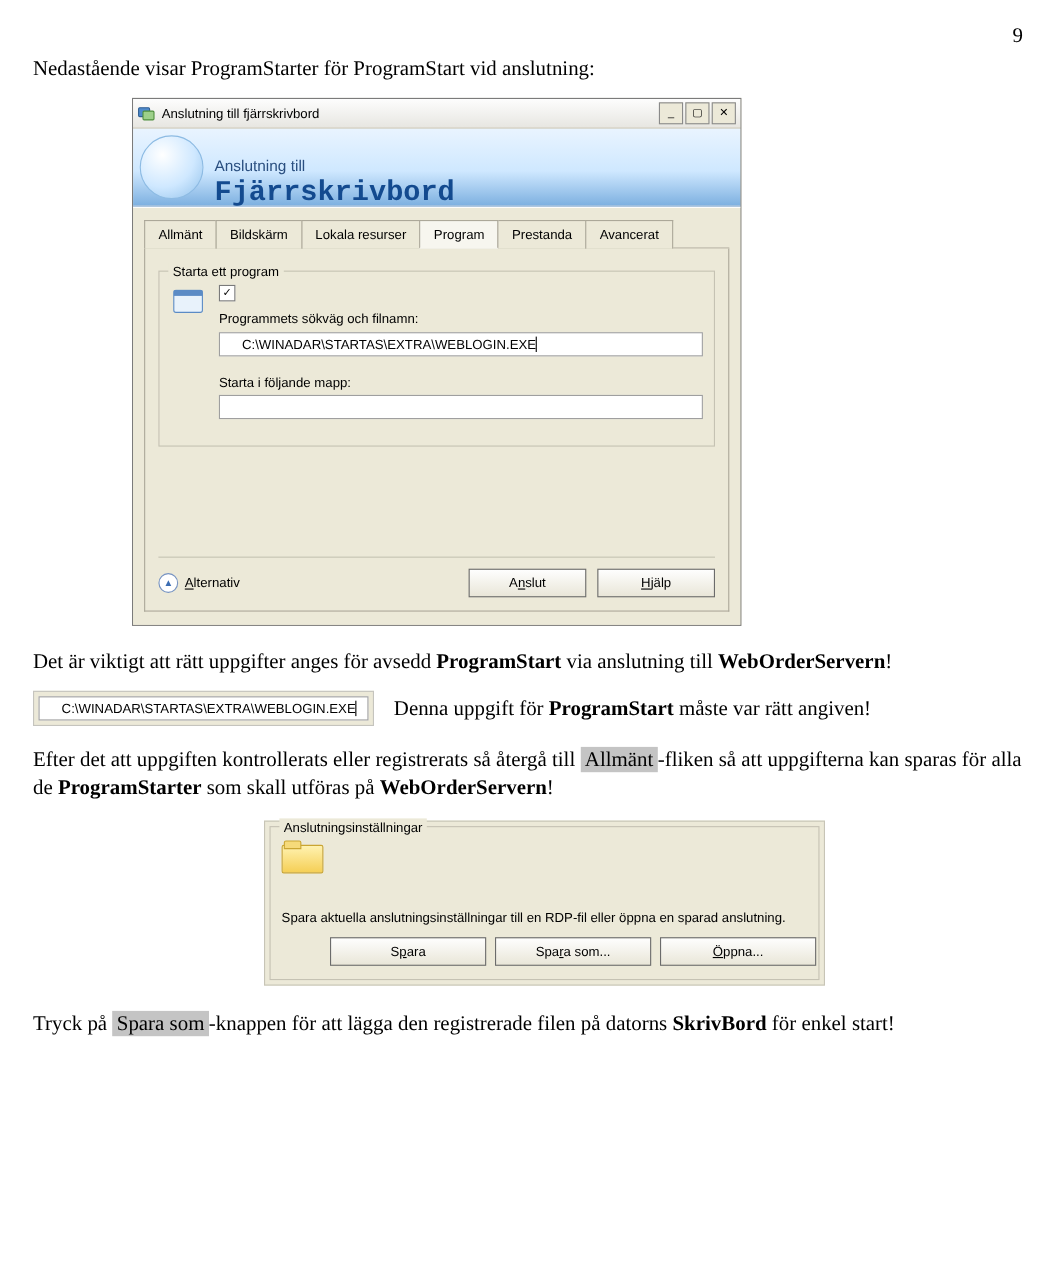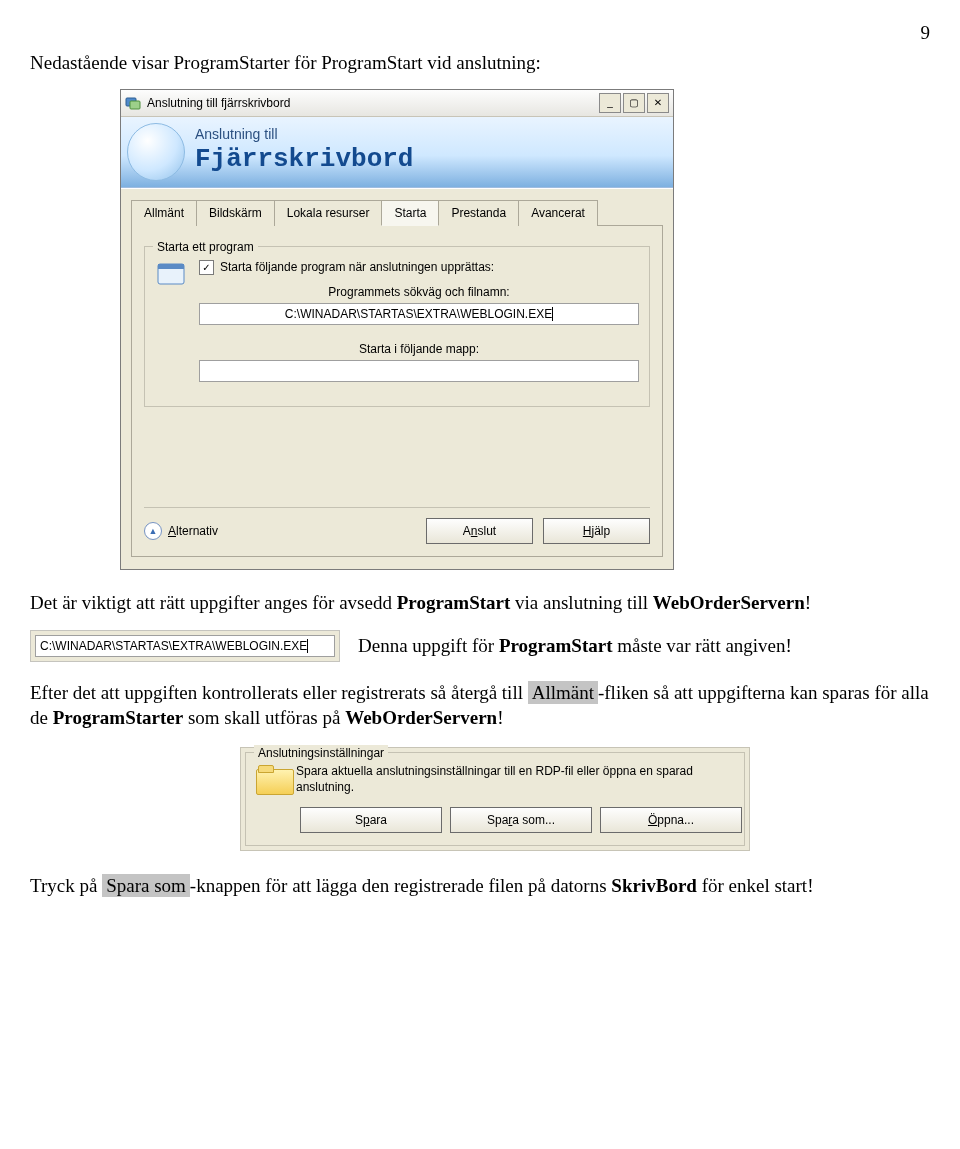--- a/index.html
+++ b/index.html
@@ -60,21 +60,21 @@
     position:relative;
     border-bottom:1px solid #9fbde0;
     overflow:hidden;
   }
   .banner .orbit {
     position:absolute; left:6px; top:6px; width:56px; height:56px;
     border-radius:50%;
     background: radial-gradient(circle at 35% 30%, #fff, #cfe8ff 55%, #8fc0ea 100%);
     border:1px solid #8dbbe3;
   }
-  .banner .txt { position:absolute; left:74px; top:8px; }
+  .banner .txt { position:absolute; left:74px; top:24px; }
   .banner .sm { font-size:14px; color:#2a4f80; font-family: Tahoma, Arial, sans-serif; }
   .banner .lg { font-size:26px; color:#134a8f; font-weight:bold; font-family: Liberation Mono, monospace; margin-top:-2px; }
 
   .body-area { background:#ece9d8; padding:10px 10px 12px 10px; border-top:1px solid #fff; }
 
   .tabs { display:flex; border-bottom:1px solid #aca899; margin-bottom:0; }
   .tab {
     padding:4px 12px 4px 12px;
     border:1px solid #aca899;
     border-bottom:none;
@@ -94,42 +94,41 @@
     border:1px solid #aca899; border-top:none;
     background:#ece9d8;
     padding:12px;
   }
 
   .group {
     border:1px solid #c5c2b3;
     padding:12px 10px 16px 10px;
     position:relative;
     margin-top:8px;
-    text-align:center;
   }
   .group .legend {
     position:absolute; top:-8px; left:8px;
     background:#ece9d8; padding:0 4px; font-size:12px;
   }
   .grid2 { display:flex; gap:10px; }
   .picon {
     width:34px; height:34px;
     display:flex;align-items:center;justify-content:center;
   }
   .fields { flex:1; }
   .row { margin-bottom:8px; }
   .chk { display:flex; align-items:center; gap:6px; font-size:12px; }
   .chkbox {
     width:13px;height:13px;border:1px solid #7a7a7a;background:#fff;display:flex;align-items:center;justify-content:center;font-size:10px;
   }
   .lbl { font-size:12px; display:block; margin-bottom:3px; }
   .txtbox {
     width:100%; box-sizing:border-box;
     border:1px solid #9f9f9f; background:#fff; height:22px;
-    padding:2px 4px; font-size:12px; font-family: Tahoma, Arial, sans-serif;
+    padding:2px 20px; font-size:12px; font-family: Tahoma, Arial, sans-serif;
     color:#000;
   }
   .caret-line {
     border-right:1px solid #000; padding-right:0;
   }
 
   .footer {
     margin-top:100px;
     border-top:1px solid #c5c2b3;
     padding-top:10px;
@@ -176,21 +175,21 @@
   }
   .folder::before{
     content:""; position:absolute; left:0; top:6px; width:36px; height:24px;
     background:linear-gradient(#fff2b0,#f5cf56);
     border:1px solid #caa532; border-radius:2px;
   }
   .folder::after{
     content:""; position:absolute; left:2px; top:2px; width:14px; height:6px;
     background:#f6da7a; border:1px solid #caa532; border-radius:2px 2px 0 0;
   }
-  .settings-body { display:flex; gap:0; }
+  .settings-body { display:flex; gap:30px;flex-direction:column; }
   .settings-text { flex:1; }
   .btnrow { display:flex; gap:8px; margin-top:10px; justify-content:center; padding-left:52px;}
   .settings-wrap .btn { min-width:120px; }
 
   .underline { text-decoration: underline; }
 </style>
 </head>
 <body>
 
 <div class="page-number">9</div>
@@ -219,39 +218,38 @@
       <div class="sm">Anslutning till</div>
       <div class="lg">Fjärrskrivbord</div>
     </div>
   </div>
 
   <div class="body-area">
     <div class="tabs">
       <div class="tab"><span>Allmänt</span></div>
       <div class="tab"><span>Bildskärm</span></div>
       <div class="tab"><span>Lokala resurser</span></div>
-      <div class="tab active"><span>Starta</span></div>
+      <div class="tab active"><span>Program</span></div>
       <div class="tab"><span>Prestanda</span></div>
       <div class="tab"><span>Avancerat</span></div>
     </div>
 
     <div class="tabpanel">
       <div class="group">
         <div class="legend">Starta ett program</div>
         <div class="grid2">
           <div class="picon">
             <svg width="30" height="26" viewBox="0 0 30 26">
               <rect x="1" y="1" width="26" height="20" rx="2" fill="#e8f2fb" stroke="#5b8bc5"></rect>
               <rect x="1" y="1" width="26" height="5" fill="#5b8bc5"></rect>
             </svg>
           </div>
           <div class="fields">
             <div class="row chk">
               <div class="chkbox">✓</div>
-              <span>Starta följande program när anslutningen upprättas:</span>
             </div>
             <div class="row">
               <span class="lbl">Programmets sökväg och filnamn:</span>
               <div class="txtbox"><span class="caret-line">C:\WINADAR\STARTAS\EXTRA\WEBLOGIN.EXE</span></div>
             </div>
             <div class="row" style="margin-top:16px;">
               <span class="lbl">Starta i följande mapp:</span>
               <div class="txtbox"></div>
             </div>
           </div>

